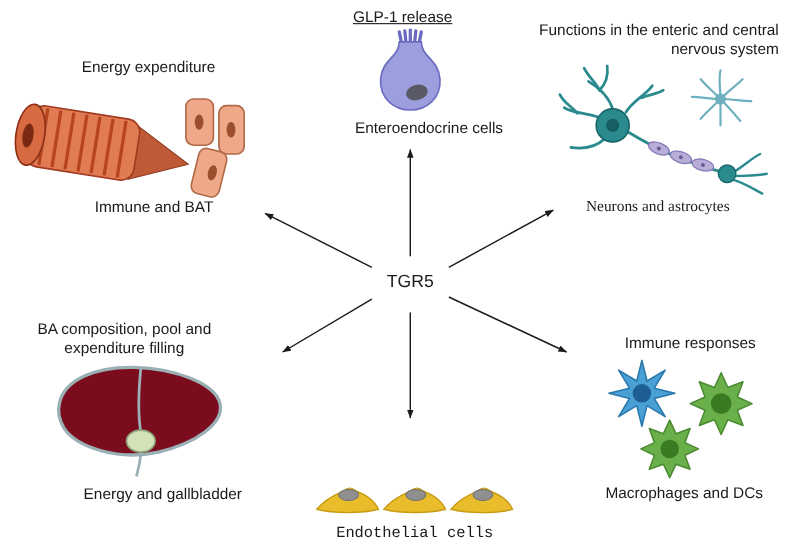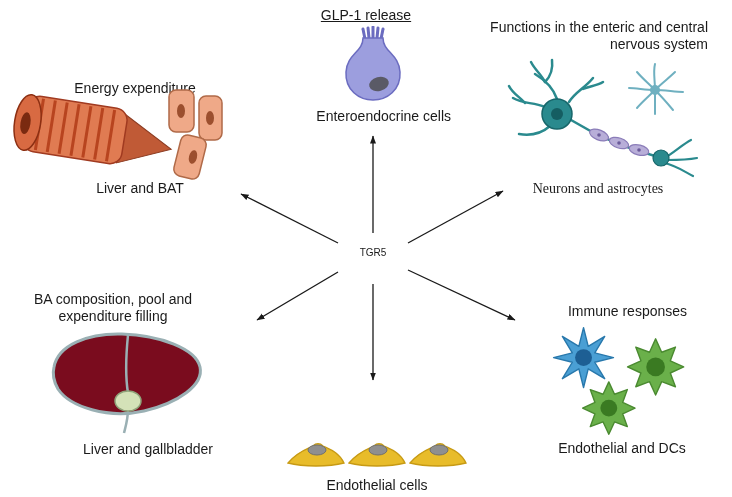--- a/index.html
+++ b/index.html
@@ -13,21 +13,21 @@
     overflow:hidden;
   }
   .lbl{
     position:absolute;
     text-align:center;
     font-size:14px;
     line-height:1.22;
     color:#1a1a1a;
   }
   .center-lbl{
-    font-size:10px;
+    font-size:16px;
   }
   .icon{position:absolute;}
   svg{display:block;}
 </style>
 </head>
 <body>
 
 <div id="canvas">
 
   <svg width="732" height="497" viewBox="0 0 732 497" style="position:absolute;left:0;top:0;pointer-events:none;">
@@ -41,21 +41,21 @@
       <line x1="373" y1="233" x2="373" y2="136" marker-end="url(#arrowhead)"></line>
       <line x1="408" y1="243" x2="503" y2="191" marker-end="url(#arrowhead)"></line>
       <line x1="338" y1="272" x2="257" y2="320" marker-end="url(#arrowhead)"></line>
       <line x1="373" y1="284" x2="373" y2="380" marker-end="url(#arrowhead)"></line>
       <line x1="408" y1="270" x2="515" y2="320" marker-end="url(#arrowhead)"></line>
     </g>
   </svg>
 
   <div class="lbl center-lbl" style="left:333px;top:247px;width:80px;">TGR5</div>
 
-  <div class="lbl" style="left:40px;top:52px;width:190px;margin-top:28px;">Energy expenditure</div>
+  <div class="lbl" style="left:40px;top:52px;width:190px;">Energy expenditure</div>
 
   <div class="icon" style="left:5px;top:84px;">
     <svg width="230" height="98" viewBox="0 0 230 98">
       <g transform="rotate(9 70 46)">
         <polygon points="116,22 168,50 116,72" fill="#c05a36" stroke="#8c3c22" stroke-width="1"></polygon>
         <rect x="20" y="18" width="100" height="56" rx="12" fill="#e07b52" stroke="#a03a20" stroke-width="1.5"></rect>
         <path d="M34,20 L34,72 M46,20 L46,72 M58,20 L58,72 M70,20 L70,72 M82,20 L82,72 M94,20 L94,72 M106,20 L106,72" stroke="#b8441f" stroke-width="3" fill="none"></path>
         <ellipse cx="22" cy="46" rx="13" ry="28" fill="#d86a42" stroke="#8c2f12" stroke-width="1.5"></ellipse>
         <ellipse cx="20" cy="47" rx="5" ry="11" fill="#7a2a10"></ellipse>
       </g>
@@ -65,39 +65,39 @@
         <rect x="172" y="52" width="26" height="42" rx="7" transform="rotate(14 185 73)"></rect>
       </g>
       <g fill="#9c4f2e">
         <ellipse cx="176" cy="27" rx="4" ry="7"></ellipse>
         <ellipse cx="205" cy="34" rx="4" ry="7"></ellipse>
         <ellipse cx="188" cy="73" rx="4" ry="7" transform="rotate(14 188 73)"></ellipse>
       </g>
     </svg>
   </div>
 
-  <div class="lbl" style="left:45px;top:180px;width:190px;">Liver and BAT</div>
+  <div class="lbl" style="left:45px;top:180px;width:190px;">Immune and BAT</div>
 
   <div class="lbl" style="left:281px;top:7px;width:170px;text-decoration:underline;">GLP-1 release</div>
 
   <div class="icon" style="left:333px;top:26px;">
     <svg width="80" height="78" viewBox="0 0 80 78">
       <g stroke="#6b6cc0" stroke-width="3" stroke-linecap="round">
         <line x1="32" y1="13" x2="30" y2="3"></line>
         <line x1="36" y1="12" x2="35" y2="2"></line>
         <line x1="40" y1="12" x2="40" y2="1"></line>
         <line x1="44" y1="12" x2="45" y2="2"></line>
         <line x1="48" y1="13" x2="50" y2="3"></line>
       </g>
       <path d="M30,12 C30,26 14,28 13,46 C12,64 26,74 40,74 C54,74 68,64 67,46 C66,28 50,26 50,12 Z" fill="#9c9ede" stroke="#6b6cc0" stroke-width="1.5"></path>
       <ellipse cx="46" cy="58" rx="10" ry="7" fill="#5a5a66" transform="rotate(-15 46 58)"></ellipse>
     </svg>
   </div>
 
-  <div class="lbl" style="left:271px;top:108px;width:180px;text-align:right;">Enteroendocrine cells</div>
+  <div class="lbl" style="left:300px;top:108px;width:180px;">Enteroendocrine cells</div>
 
   <div class="lbl" style="left:488px;top:19px;width:220px;text-align:right;">Functions in the enteric and central nervous system</div>
 
   <div class="icon" style="left:505px;top:52px;">
     <svg width="210" height="130" viewBox="0 0 210 130">
 
       <g stroke="#6fb0c0" stroke-width="2" fill="none" stroke-linecap="round">
         <path d="M150,38 C150,28 148,20 150,12"></path>
         <path d="M150,38 C158,30 164,26 170,20"></path>
         <path d="M150,38 C160,38 170,40 178,40"></path>
@@ -150,56 +150,56 @@
 
   <div class="icon" style="left:40px;top:327px;">
     <svg width="172" height="110" viewBox="0 0 172 110">
       <path d="M14,40 C18,18 48,6 82,7 C120,8 156,22 160,40 C164,58 138,76 104,84 C68,92 30,80 18,62 C14,55 12,48 14,40 Z" fill="#7a0c1e" stroke="#9ab0b4" stroke-width="3"></path>
       <path d="M88,8 C86,28 85,48 88,66" fill="none" stroke="#9ab0b4" stroke-width="2.5"></path>
       <path d="M88,82 C88,92 86,98 84,106" fill="none" stroke="#9ab0b4" stroke-width="2.5"></path>
       <ellipse cx="88" cy="74" rx="13" ry="10" fill="#d4e2b8" stroke="#8fa37a" stroke-width="1.5"></ellipse>
     </svg>
   </div>
 
-  <div class="lbl" style="left:53px;top:441px;width:190px;">Liver and gallbladder</div>
+  <div class="lbl" style="left:53px;top:441px;width:190px;">Energy and gallbladder</div>
 
 
   <div class="icon" style="left:287px;top:436px;">
     <svg width="180" height="34" viewBox="0 0 180 34">
       <g>
         <path d="M1,27 C10,16 20,13 26,10 C29,7 33,7 36,10 C42,13 52,16 57,27 C42,31 16,31 1,27 Z" fill="#e8bc2a" stroke="#c79a14" stroke-width="1.3"></path>
         <ellipse cx="30" cy="14" rx="9" ry="5" fill="#8f8f8f" stroke="#6f6f6f" stroke-width="1"></ellipse>
       </g>
       <g transform="translate(61,0)">
         <path d="M1,27 C10,16 20,13 26,10 C29,7 33,7 36,10 C42,13 52,16 57,27 C42,31 16,31 1,27 Z" fill="#e8bc2a" stroke="#c79a14" stroke-width="1.3"></path>
         <ellipse cx="30" cy="14" rx="9" ry="5" fill="#8f8f8f" stroke="#6f6f6f" stroke-width="1"></ellipse>
       </g>
       <g transform="translate(122,0)">
         <path d="M1,27 C10,16 20,13 26,10 C29,7 33,7 36,10 C42,13 52,16 57,27 C42,31 16,31 1,27 Z" fill="#e8bc2a" stroke="#c79a14" stroke-width="1.3"></path>
         <ellipse cx="30" cy="14" rx="9" ry="5" fill="#8f8f8f" stroke="#6f6f6f" stroke-width="1"></ellipse>
       </g>
     </svg>
   </div>
 
-  <div class="lbl" style="left:287px;top:477px;width:180px;">Endothelial cells</div>
+  <div class="lbl" style="left:287px;top:477px;width:180px;font-family:Liberation Mono, monospace;">Endothelial cells</div>
 
   <div class="lbl" style="left:540px;top:303px;width:175px;">Immune responses</div>
 
   <div class="icon" style="left:548px;top:322px;">
     <svg width="160" height="117" viewBox="0 0 165 125">
       <g>
         <polygon points="67,38 47,43 57.6,60.6 40,50 35,70 30,50 12.4,60.6 23,43 3,38 23,33 12.4,15.4 30,26 35,6 40,26 57.6,15.4 47,33" fill="#4a9fd4" stroke="#2878ac" stroke-width="1.5" stroke-linejoin="round"></polygon>
         <circle cx="35" cy="38" r="9" fill="#1d5f94"></circle>
       </g>
       <g>
         <polygon points="142,48 127.7,54.5 133.2,69.2 118.5,63.7 112,78 105.5,63.7 90.8,69.2 96.3,54.5 82,48 96.3,41.5 90.8,26.8 105.5,32.3 112,18 118.5,32.3 133.2,26.8 127.7,41.5" fill="#6ab04a" stroke="#4a8a30" stroke-width="1.5" stroke-linejoin="round"></polygon>
         <circle cx="112" cy="48" r="10" fill="#3a7a22"></circle>
       </g>
       <g>
         <polygon points="90,92 76.8,98.1 81.8,111.8 68.1,106.8 62,120 55.9,106.8 42.2,111.8 47.2,98.1 34,92 47.2,85.9 42.2,72.2 55.9,77.2 62,64 68.1,77.2 81.8,72.2 76.8,85.9" fill="#6ab04a" stroke="#4a8a30" stroke-width="1.5" stroke-linejoin="round"></polygon>
         <circle cx="62" cy="92" r="9" fill="#3a7a22"></circle>
       </g>
     </svg>
   </div>
 
-  <div class="lbl" style="left:524px;top:440px;width:196px;">Endothelial and DCs</div>
+  <div class="lbl" style="left:524px;top:440px;width:196px;">Macrophages and DCs</div>
 
 </div>
 
 </body></html>

